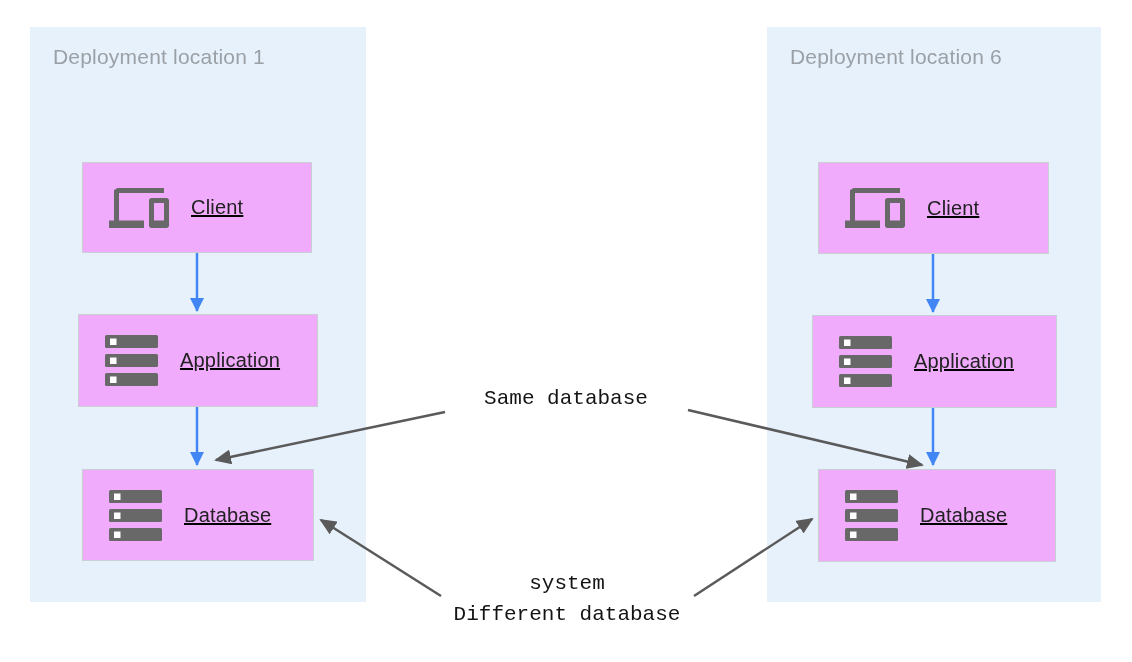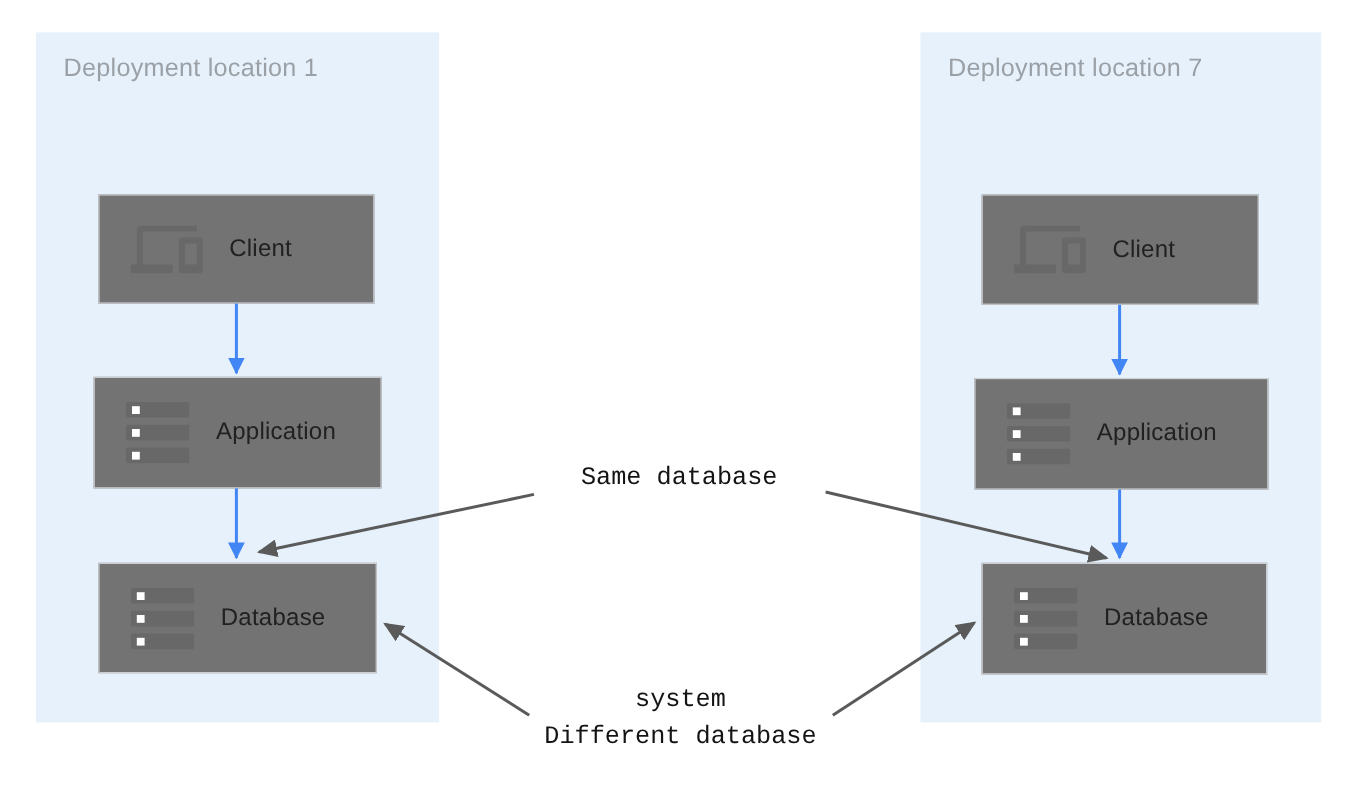--- a/index.html
+++ b/index.html
@@ -28,25 +28,26 @@
   .panel-title{
     position:absolute;
     left:23px;top:18px;
     font-size:21px;
     color:var(--title-gray);
     letter-spacing:.2px;
     white-space:nowrap;
   }
   .node{
     position:absolute;
-    background:#737373;
+    background:#f0abfc;
     border:1px solid var(--box-border);
     display:flex;
     align-items:center;
     padding-left:26px;
+    text-decoration:underline;
   }
   .node .icon{
     display:flex;align-items:center;justify-content:center;
     margin-right:22px;
     flex:0 0 auto;
   }
   .node .icon svg{display:block;}
   .node .label{
     font-size:20px;
     color:var(--text-dark);
@@ -76,21 +77,21 @@
 </head>
 <body>
 
 <div class="stage">
 
   <div class="panel" style="left:30px;top:27px;width:336px;height:575px">
     <div class="panel-title">Deployment location 1</div>
   </div>
 
   <div class="panel" style="left:767px;top:27px;width:334px;height:575px">
-    <div class="panel-title">Deployment location 7</div>
+    <div class="panel-title">Deployment location 6</div>
   </div>
 
   <div class="node" style="left:82px;top:162px;width:230px;height:91px">
     <span class="icon">
       <svg width="60" height="40" viewBox="0 0 24 16">
         <path class="icon-fill" d="M4 2h18V0H4C2.9 0 2 .9 2 .9 2 .9 2 1.3 2 2v11H0v3h14v-3H4V2zm19 2h-6c-.55 0-1 .45-1 1v10c0 .55.45 1 1 1h6c.55 0 1-.45 1-1V5c0-.55-.45-1-1-1zm-1 9h-4V6h4v7z"></path>
       </svg>
     </span>
     <span class="label">Client</span>
   </div>

